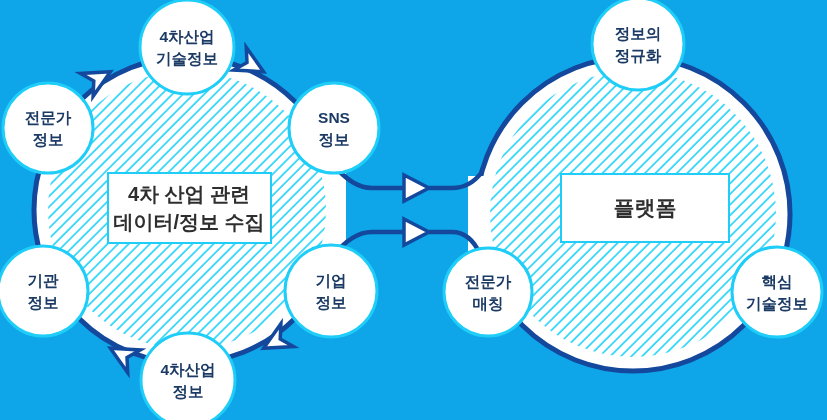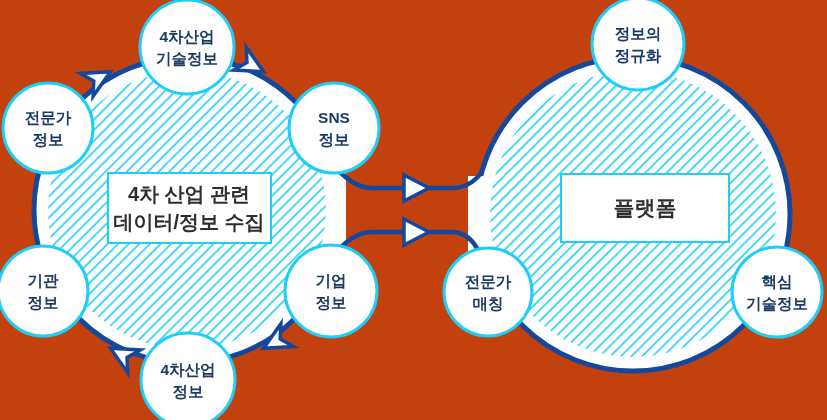--- a/index.html
+++ b/index.html
@@ -1,19 +1,19 @@
 <!DOCTYPE html>
 <html><head>
 <meta charset="utf-8">
 <style>
   html,body{margin:0;padding:0;background:#ffffff;}
   .canvas{
     position:relative;
     width:827px;height:420px;
-    background:#c2410c;
+    background:#0ea5e9;
     overflow:hidden;
     font-family:"Liberation Sans", sans-serif;
   }
   svg{display:block;}
   .big-circle{fill:#ffffff;stroke:#14489c;stroke-width:5;}
   .hatch-fill{fill:url(#hatch);stroke:none;}
   .eraser{fill:#ffffff;stroke:none;}
   .connector{fill:none;stroke:#14489c;stroke-width:4.5;}
   .arrowhead{fill:#ffffff;stroke:#14489c;stroke-width:3.5;stroke-linejoin:miter;}
   .satellite{fill:#ffffff;stroke:#1ecdf8;stroke-width:3;}

